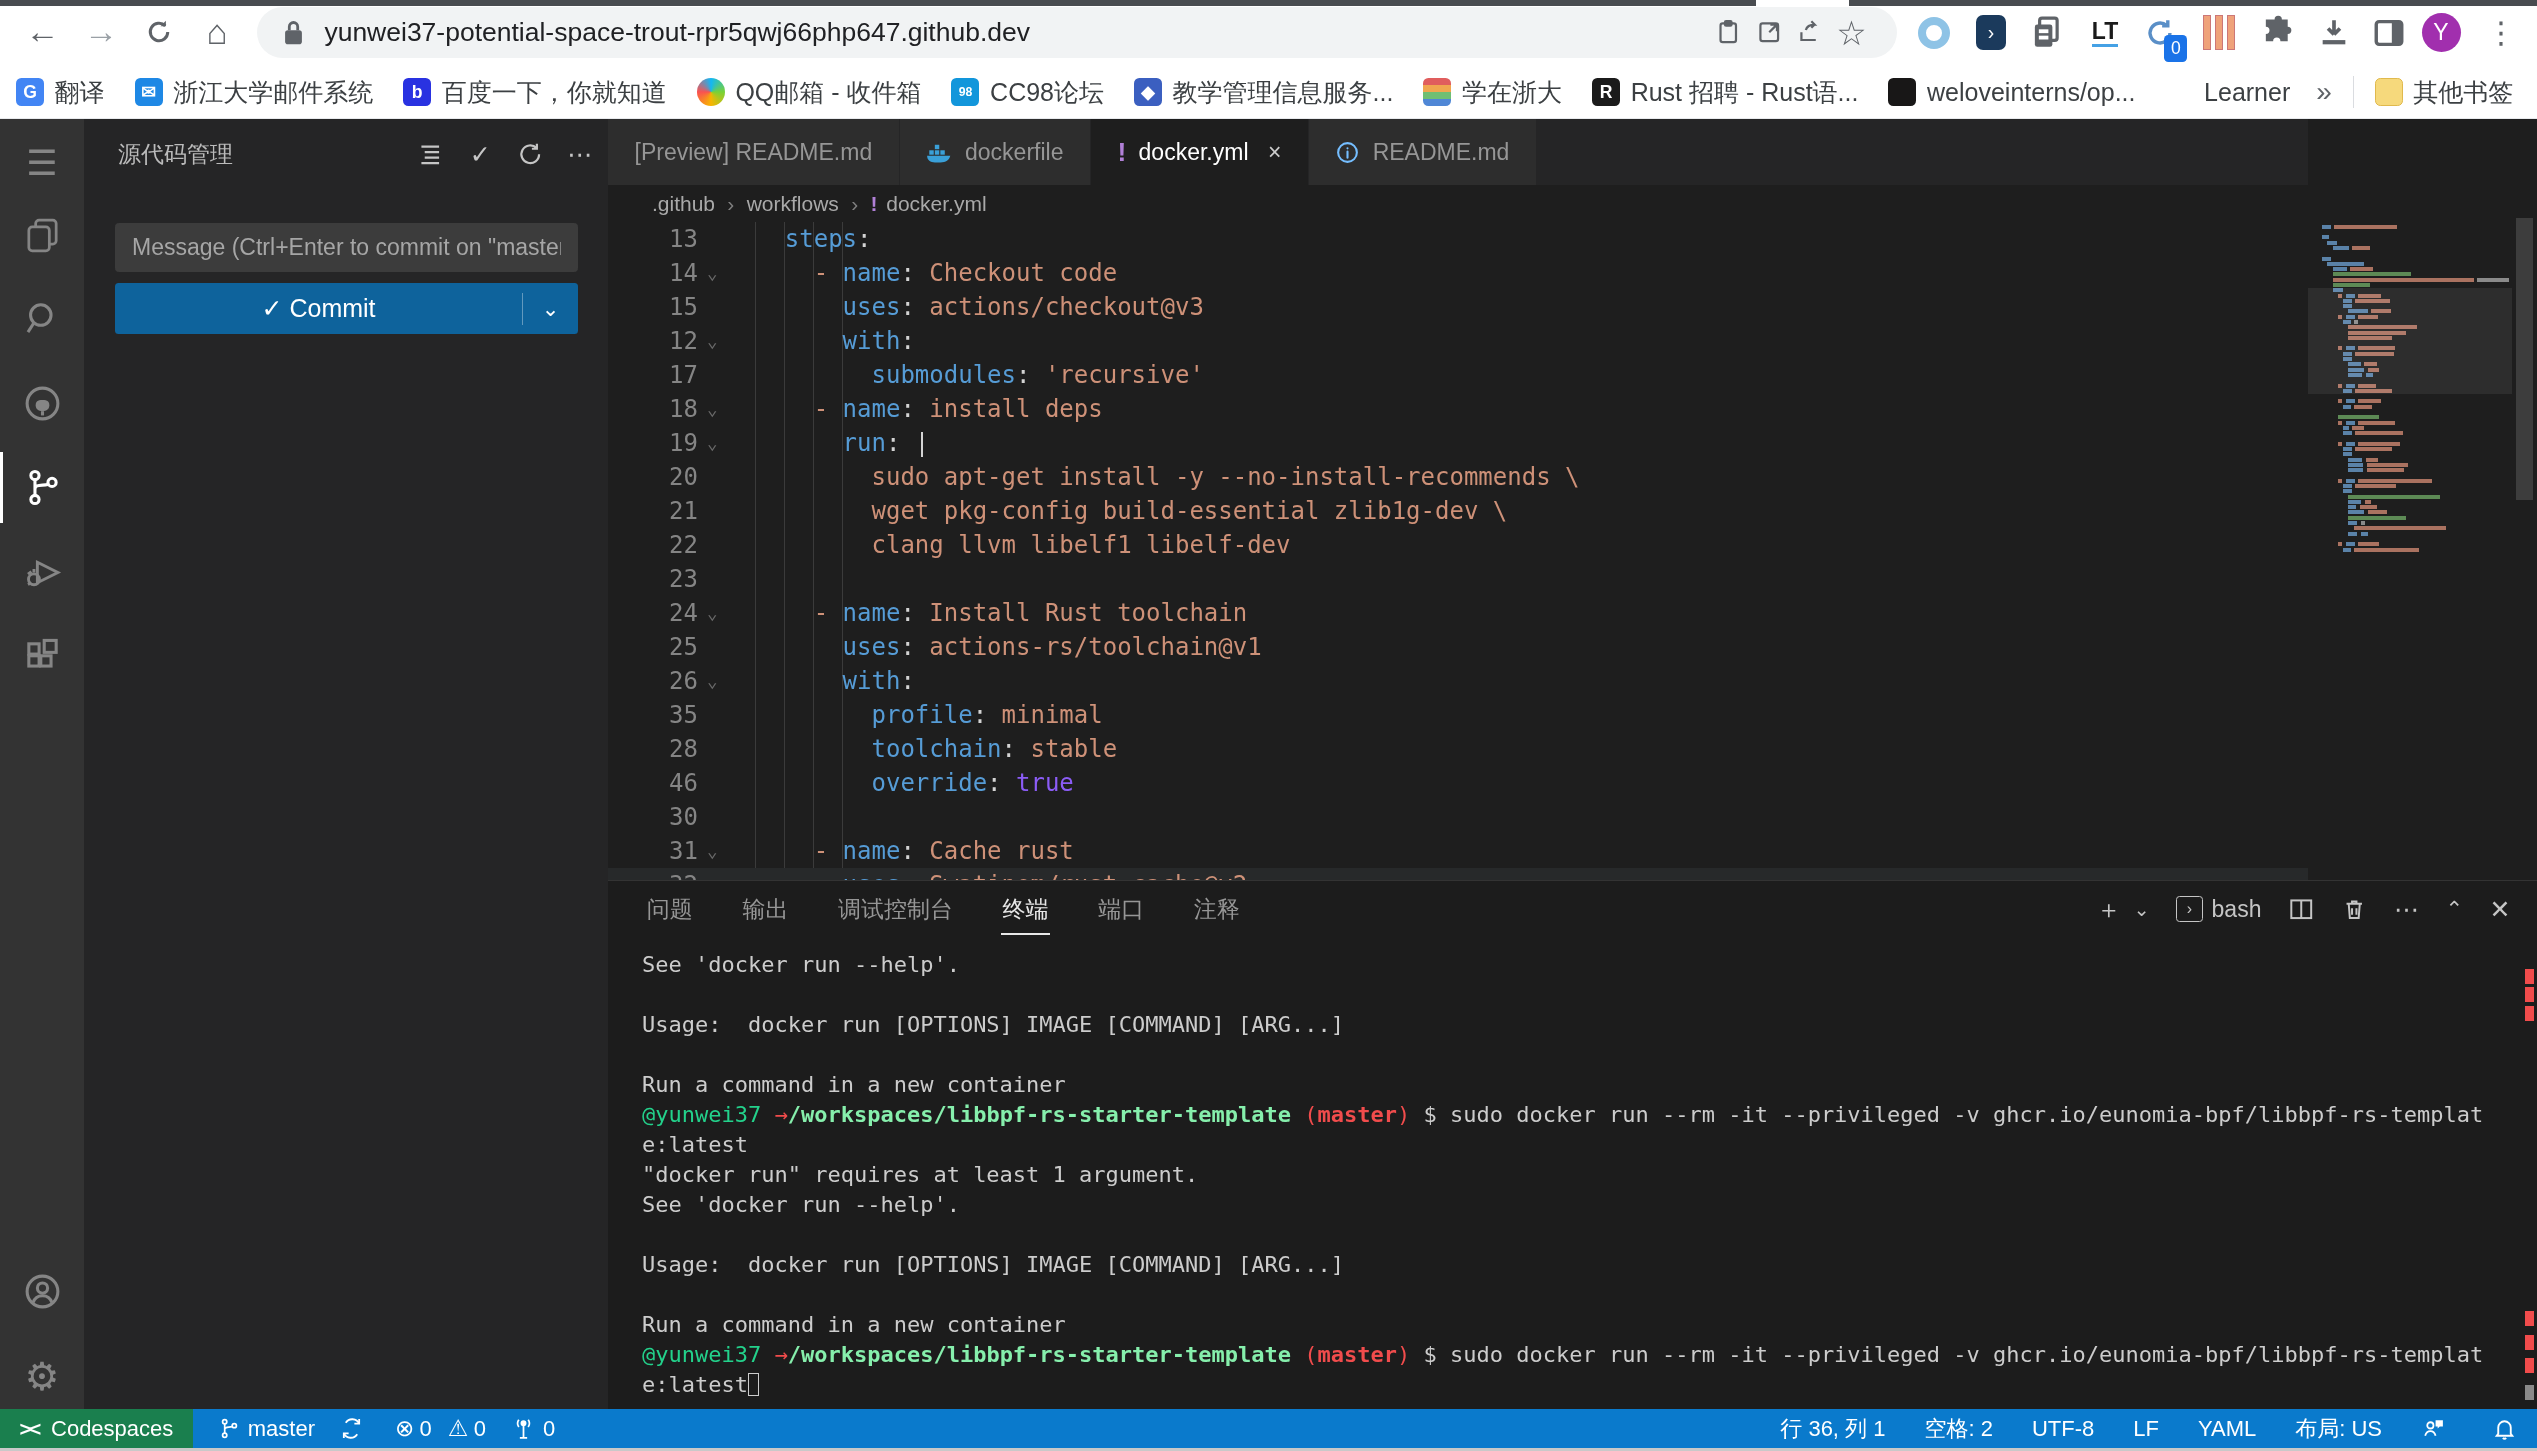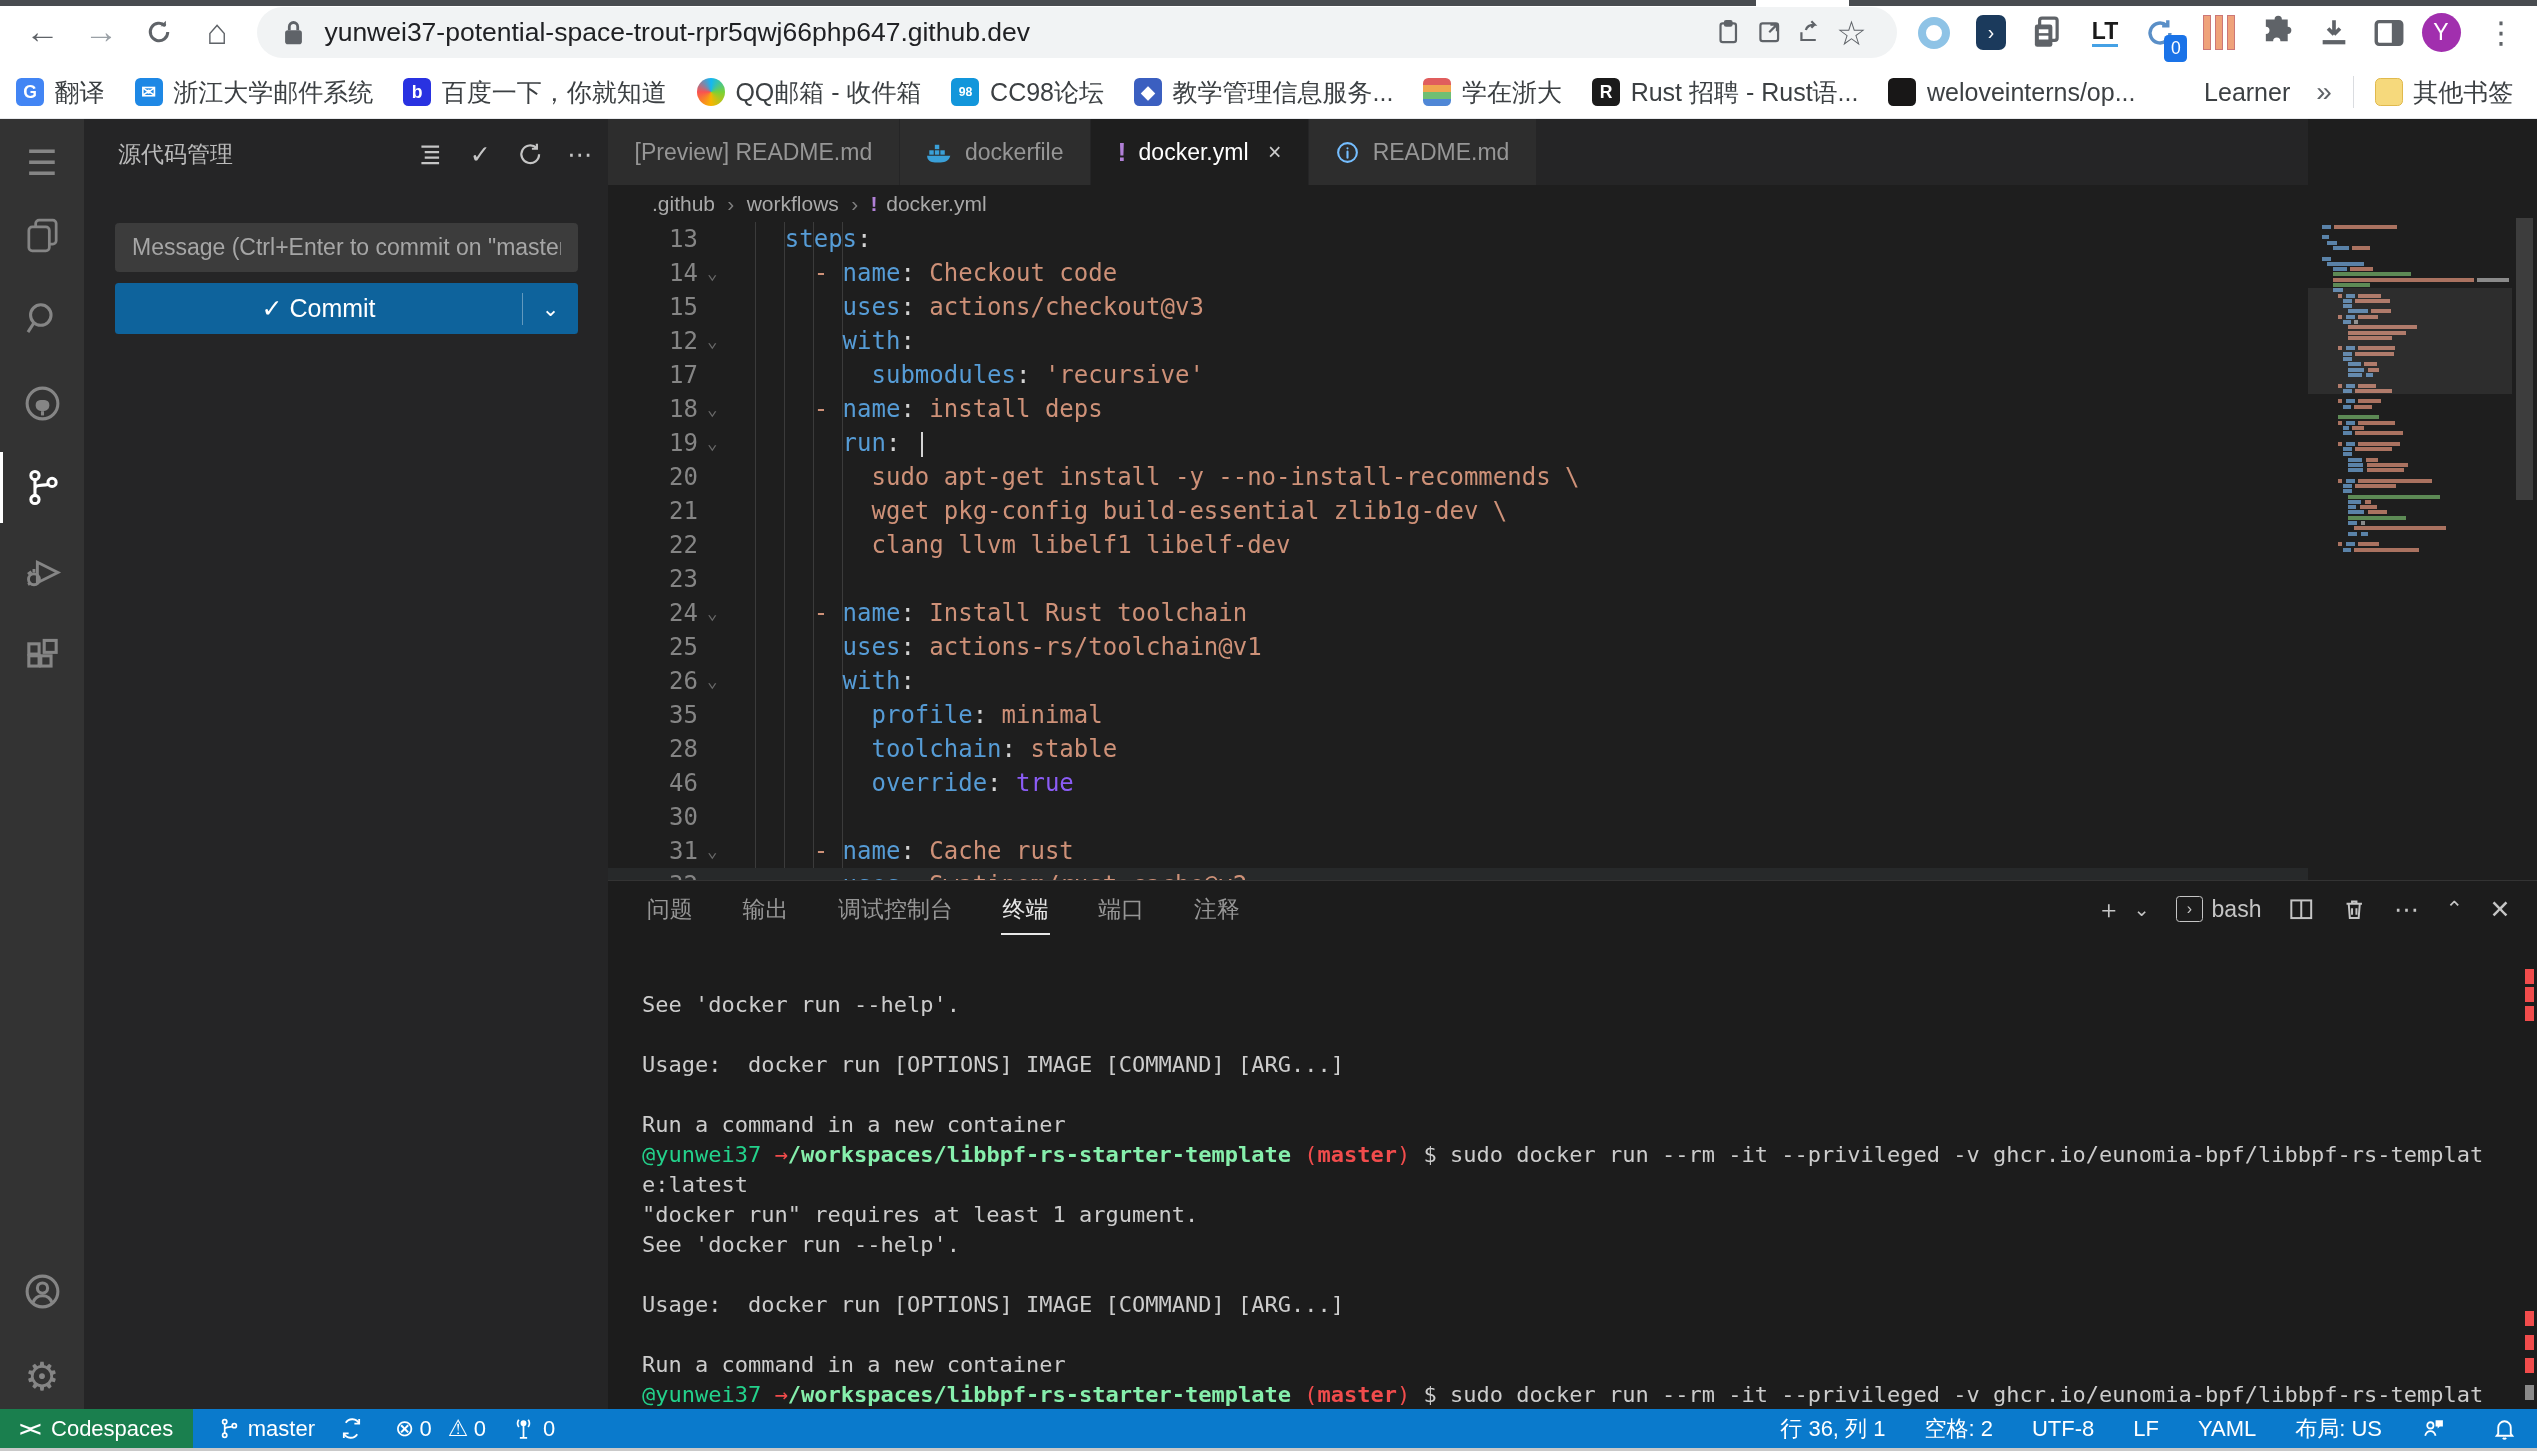--- a/index.html
+++ b/index.html
@@ -75,21 +75,21 @@
   #panel { position:absolute; left:608px; top:761px; width:1929px; height:529px; background:#1c1c1c; border-top:0.9px solid #333333; }
   #panel-tabs { position:absolute; left:37px; top:0; height:56px; display:flex; align-items:center; }
   .ptab { font-size:23px; color:#969696; margin-right:46px; padding:12.3px 1.8px; position:relative; }
   .ptab.active { color:#e7e7e7; }
   .ptab.active::after { content:""; position:absolute; left:0; right:0; bottom:1.8px; height:1.8px; background:#e7e7e7; }
   #panel-actions { position:absolute; right:26.5px; top:0; height:56px; display:flex; align-items:center; color:#c5c5c5; }
   #panel-actions .pa { margin-left:26.5px; font-size:25px; display:flex; align-items:center; }
   .term-box { display:inline-flex; width:26.5px; height:26.5px; border:1.8px solid #c5c5c5; border-radius:3.5px;
     align-items:center; justify-content:center; font-size:16px; margin-right:8.8px; }
   #terminal { position:absolute; left:34px; top:69px; width:1866px; height:460px; overflow:hidden;
-    font-family:"DejaVu Sans Mono", monospace; font-size:22px;margin-top:40px; }
+    font-family:"DejaVu Sans Mono", monospace; font-size:22px; }
   .tl { position:relative; height:30px; line-height:30px; white-space:pre; }
   .tw { color:#cccccc; } .tg { color:#23d18b; } .tr { color:#f14c4c; } .trb { color:#f14c4c; font-weight:bold; }
   .tb { color:#86efac; font-weight:bold; }
   .cursor { display:inline-block; width:11.5px; height:23px; border:1.3px solid #cccccc; vertical-align:-3.5px; }
   #term-ruler { position:absolute; right:0; top:56px; width:30px; height:473px; }
   .mark { position:absolute; width:8.8px; height:15px; }
   
   #status-bar { position:absolute; left:0; top:1409px; width:2538px; height:39px; background:#0a7acc; color:#ffffff;
     display:flex; align-items:center; font-size:22px; }
   #remote-badge { height:39px; background:#1a7f4e; display:flex; align-items:center; padding:0 19.4px; }

